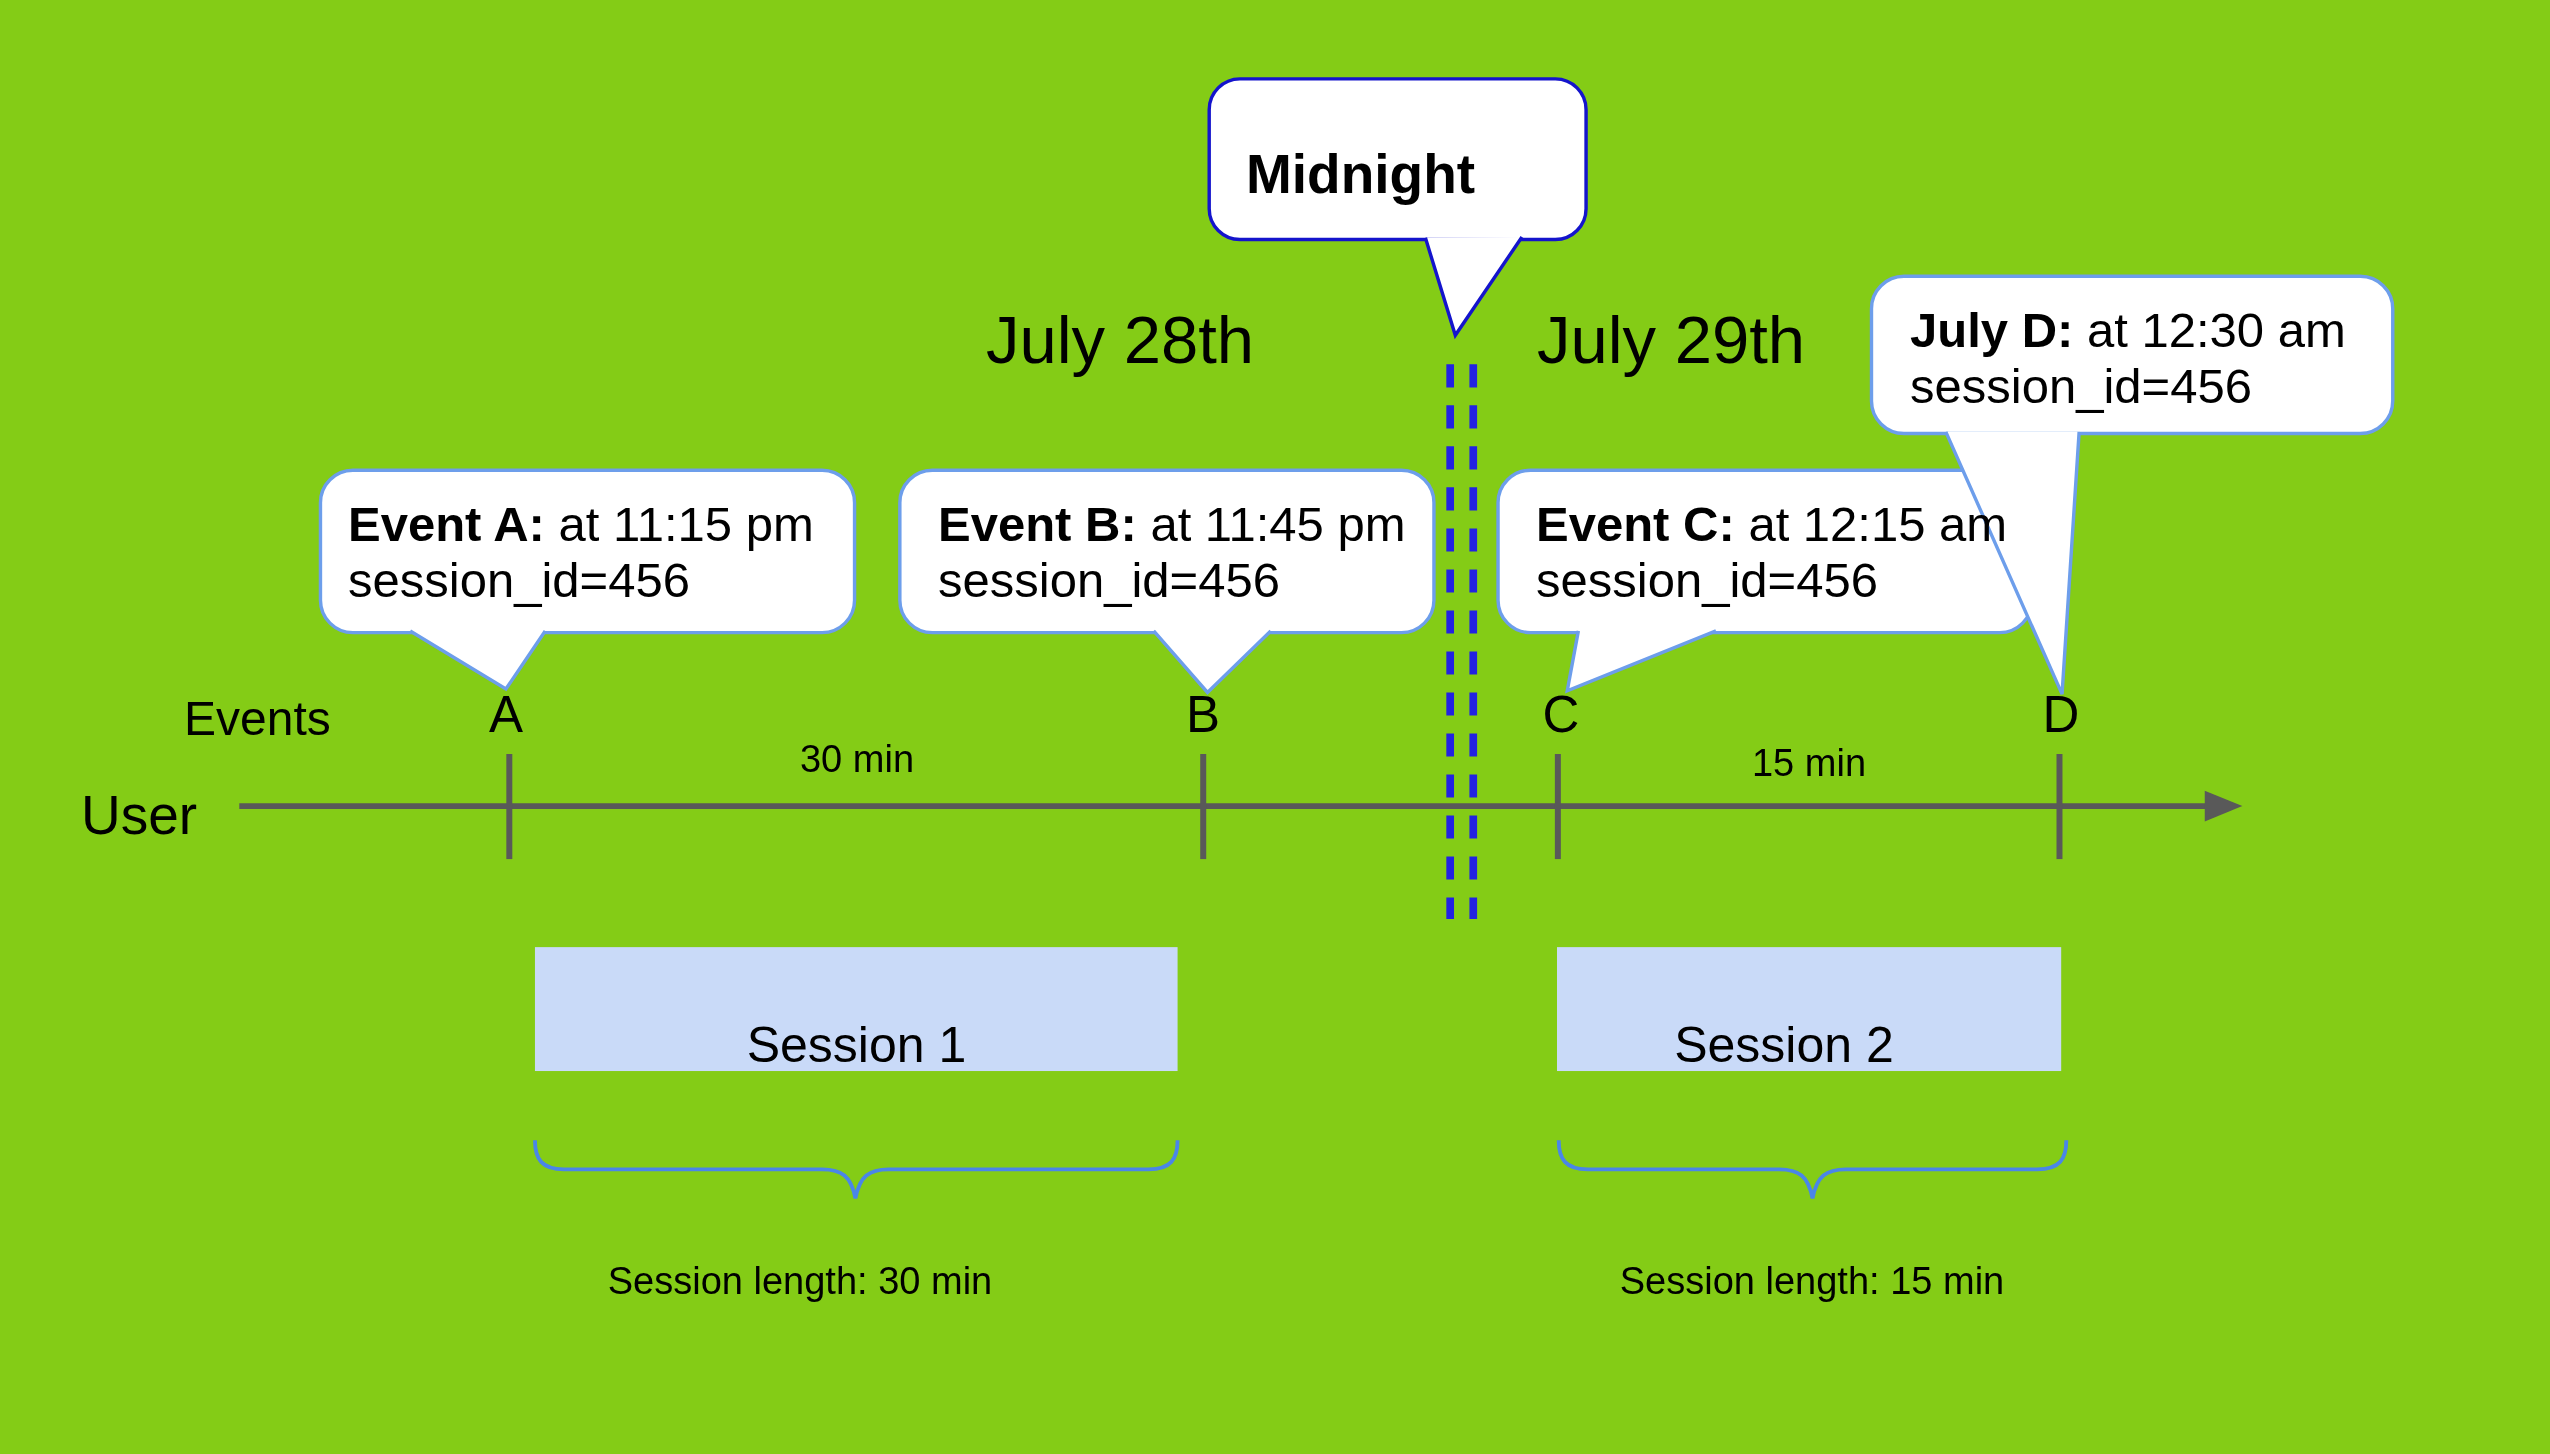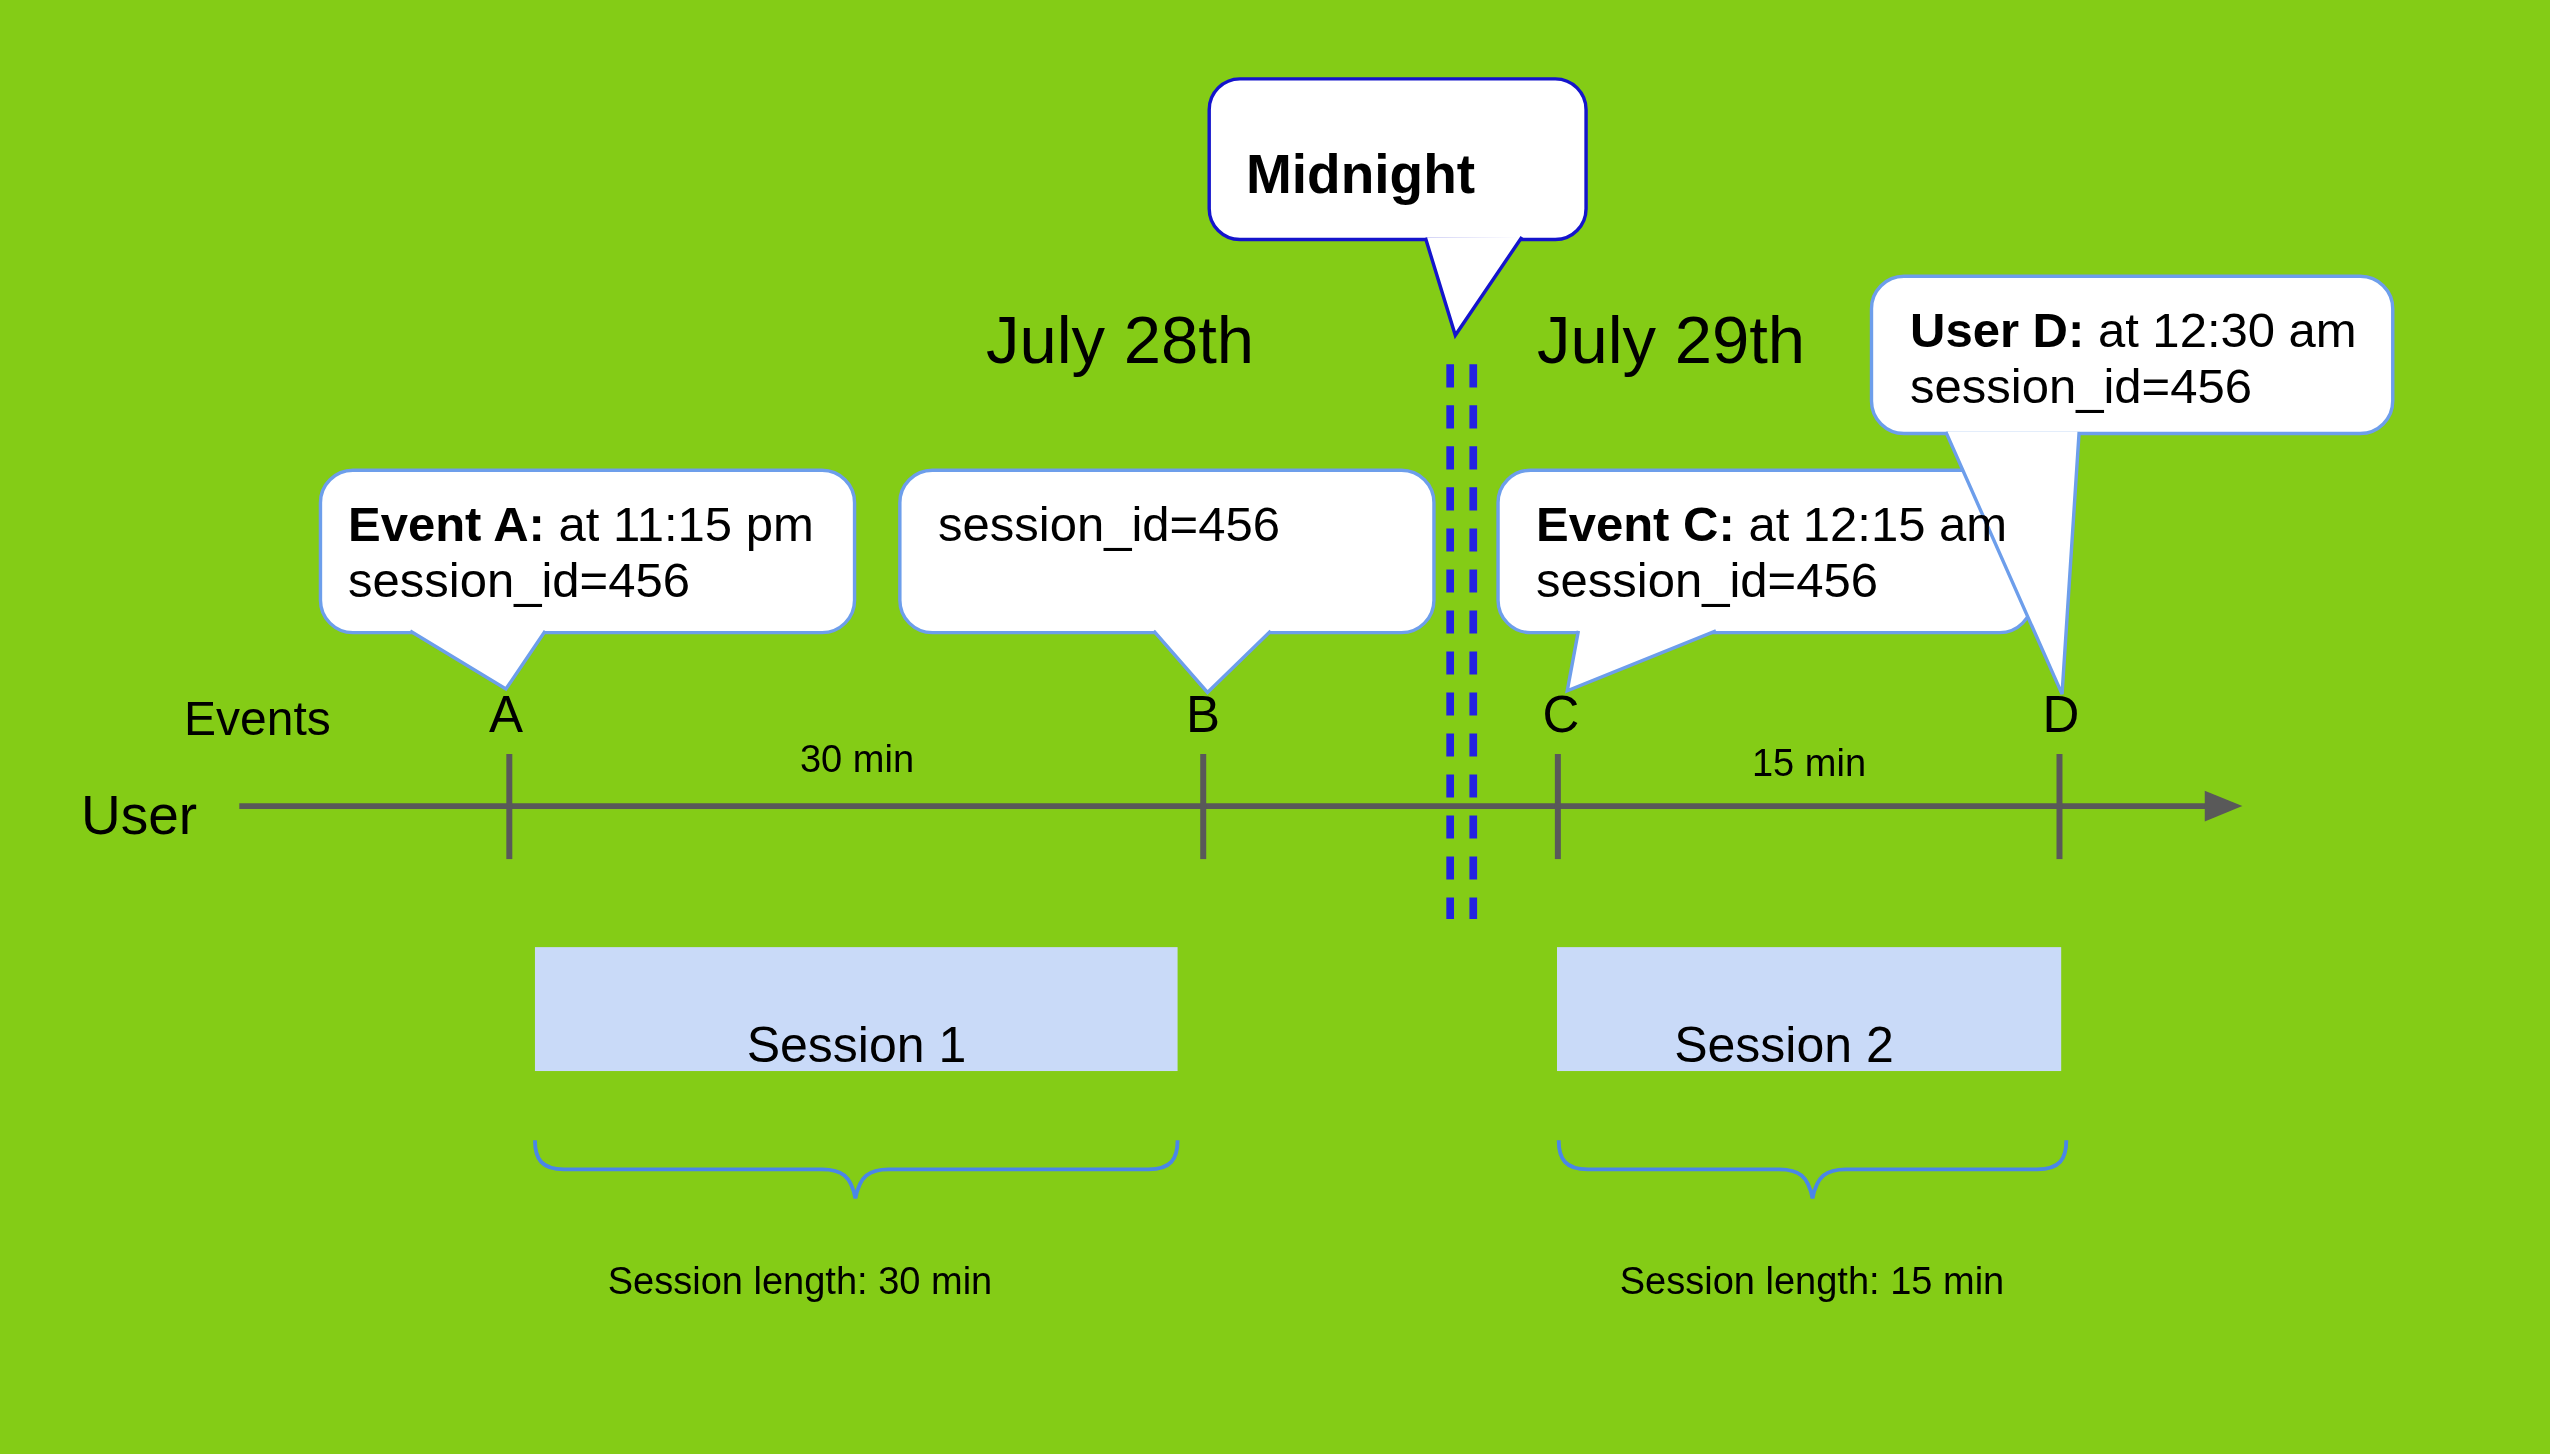--- a/index.html
+++ b/index.html
@@ -69,28 +69,29 @@
 
   <div class="txt midnight-label" style="left:1246px;top:142px;">Midnight</div>
   <div class="txt date-label center" style="left:1120px;top:301px;">July 28th</div>
   <div class="txt date-label center" style="left:1671px;top:301px;">July 29th</div>
 
   <div class="callout-text" style="left:320px;top:470px;width:534px;height:162px;padding-left:28px;">
     <div><b>Event A:</b><span> at 11:15 pm</span></div>
     <div>session_id=456</div>
   </div>
   <div class="callout-text" style="left:900px;top:470px;width:534px;height:162px;">
+    <div><b>Event B:</b><span> at 11:45 pm</span></div>
     <div>session_id=456</div>
   </div>
   <div class="callout-text" style="left:1498px;top:470px;width:534px;height:162px;">
     <div><b>Event C:</b><span> at 12:15 am</span></div>
     <div>session_id=456</div>
   </div>
   <div class="callout-text" style="left:1872px;top:276px;width:521px;height:157px;">
-    <div><b>User D:</b><span> at 12:30 am</span></div>
+    <div><b>July D:</b><span> at 12:30 am</span></div>
     <div>session_id=456</div>
   </div>
 
   <div class="txt axis-label" style="left:184px;top:691px;">Events</div>
   <div class="txt user-label" style="left:81px;top:783px;">User</div>
   <div class="txt tick-letter" style="left:506px;top:685px;">A</div>
   <div class="txt tick-letter" style="left:1203px;top:685px;">B</div>
   <div class="txt tick-letter" style="left:1561px;top:685px;">C</div>
   <div class="txt tick-letter" style="left:2061px;top:685px;">D</div>
   <div class="txt gap-label center" style="left:857px;top:738px;">30 min</div>

